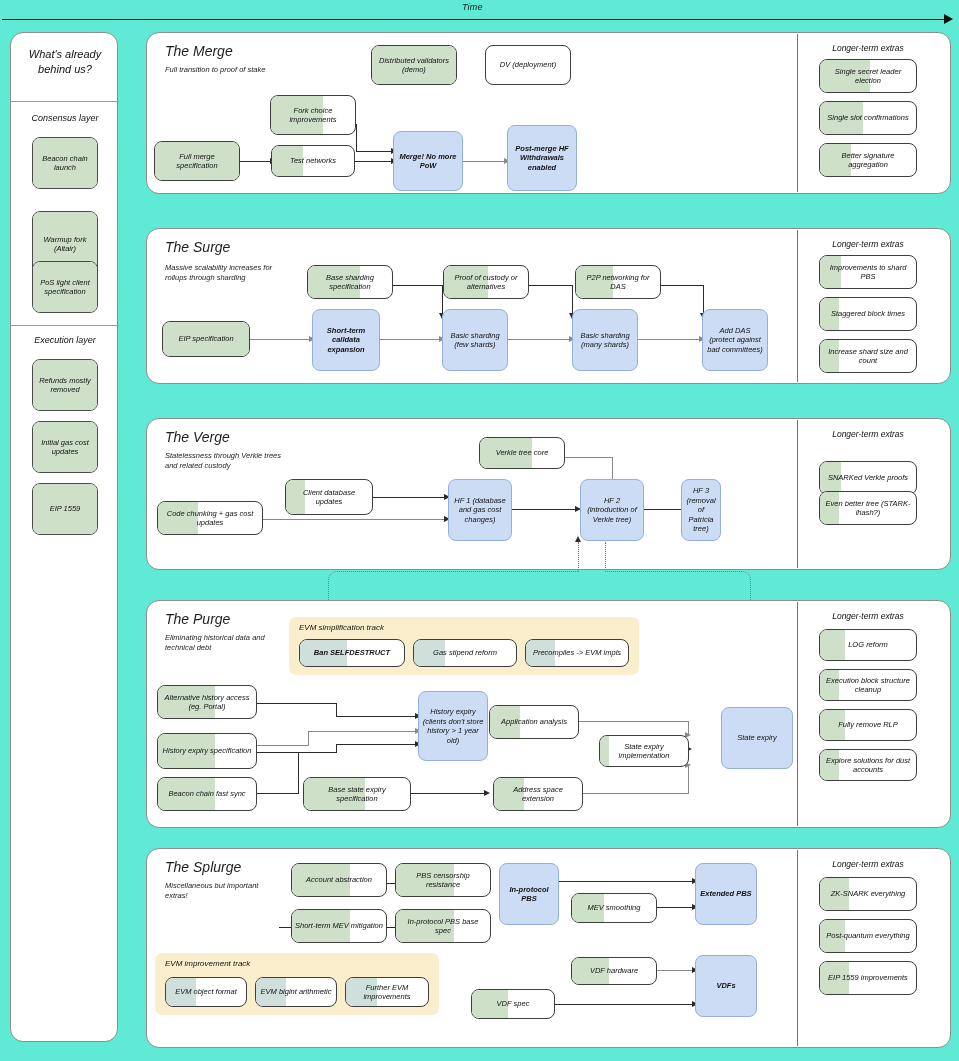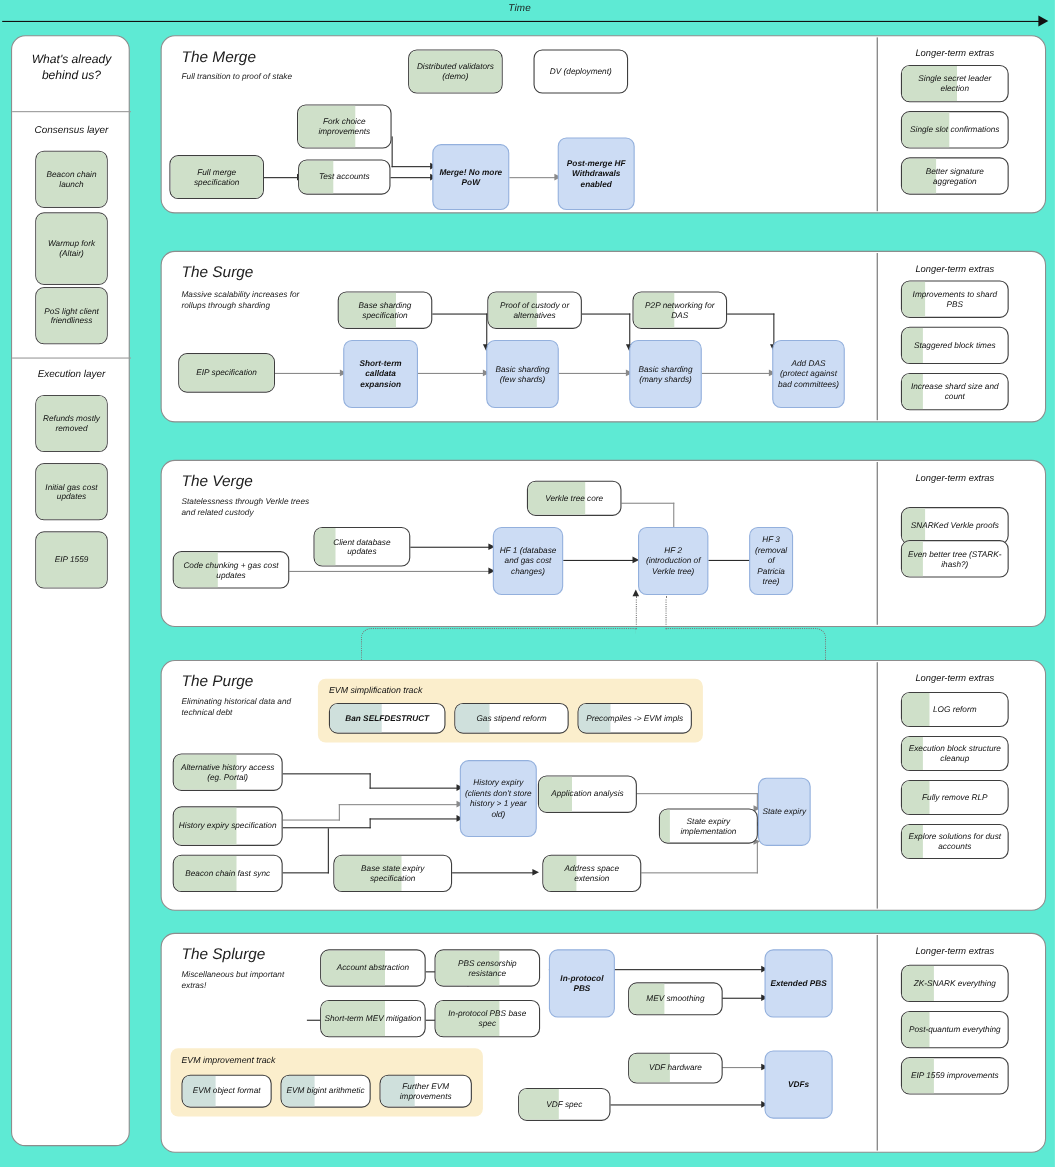--- a/index.html
+++ b/index.html
@@ -237,27 +237,27 @@
 
   <div id="sidebar">
     <div id="sidebar-title">What's already behind us?</div>
     <div class="sidebar-divider" style="top:68px"></div>
     <div class="sidebar-group-label" style="top:80px">Consensus layer</div>
 
     <div class="sb-box" style="top:104px;height:52px">
       <div class="fill" style="width:100%"></div>
       <div class="txt">Beacon chain launch</div>
     </div>
-    <div class="sb-box" style="top:160px;height:66px">
+    <div class="sb-box" style="top:178px;height:66px">
       <div class="fill" style="width:100%"></div>
       <div class="txt">Warmup fork (Altair)</div>
     </div>
     <div class="sb-box" style="top:228px;height:52px">
       <div class="fill" style="width:100%"></div>
-      <div class="txt">PoS light client friendliness</div>
+      <div class="txt">PoS light client specification</div>
     </div>
 
     <div class="sidebar-divider" style="top:292px"></div>
     <div class="sidebar-group-label" style="top:302px">Execution layer</div>
 
     <div class="sb-box" style="top:326px;height:52px">
       <div class="fill" style="width:100%"></div>
       <div class="txt">Refunds mostly removed</div>
     </div>
     <div class="sb-box" style="top:388px;height:52px">
@@ -303,21 +303,21 @@
     <div class="node outl" style="left:123px;top:62px;width:86px;height:40px">
       <div class="fill" style="width:62%"></div>
       <div class="txt">Fork choice improvements</div>
     </div>
     <div class="node outl" style="left:7px;top:108px;width:86px;height:40px">
       <div class="fill" style="width:100%"></div>
       <div class="txt">Full merge specification</div>
     </div>
     <div class="node outl" style="left:124px;top:112px;width:84px;height:32px">
       <div class="fill" style="width:38%"></div>
-      <div class="txt">Test accounts</div>
+      <div class="txt">Test networks</div>
     </div>
     <div class="node blue bold" style="left:246px;top:98px;width:70px;height:60px">
       <div class="txt">Merge! No more PoW</div>
     </div>
     <div class="node blue bold" style="left:360px;top:92px;width:70px;height:66px">
       <div class="txt">Post-merge HF Withdrawals enabled</div>
     </div>
 
     <div class="node outl" style="left:672px;top:26px;width:98px;height:34px">
       <div class="fill" style="width:52%"></div>
@@ -547,21 +547,21 @@
       <div class="fill" style="width:34%"></div>
       <div class="txt">Address space extension</div>
     </div>
     <div class="node outl" style="left:452px;top:134px;width:90px;height:32px">
       <div class="fill" style="width:10%"></div>
       <div class="txt">State expiry implementation</div>
     </div>
     <div class="node blue" style="left:271px;top:90px;width:70px;height:70px">
       <div class="txt">History expiry (clients don't store history &gt; 1 year old)</div>
     </div>
-    <div class="node blue" style="left:542px;top:106px;width:48px;height:62px">
+    <div class="node blue" style="left:574px;top:106px;width:72px;height:62px">
       <div class="txt">State expiry</div>
     </div>
 
     <div class="node outl" style="left:672px;top:28px;width:98px;height:32px">
       <div class="fill" style="width:26%"></div>
       <div class="txt">LOG reform</div>
     </div>
     <div class="node outl" style="left:672px;top:68px;width:98px;height:32px">
       <div class="fill" style="width:20%"></div>
       <div class="txt">Execution block structure cleanup</div>

